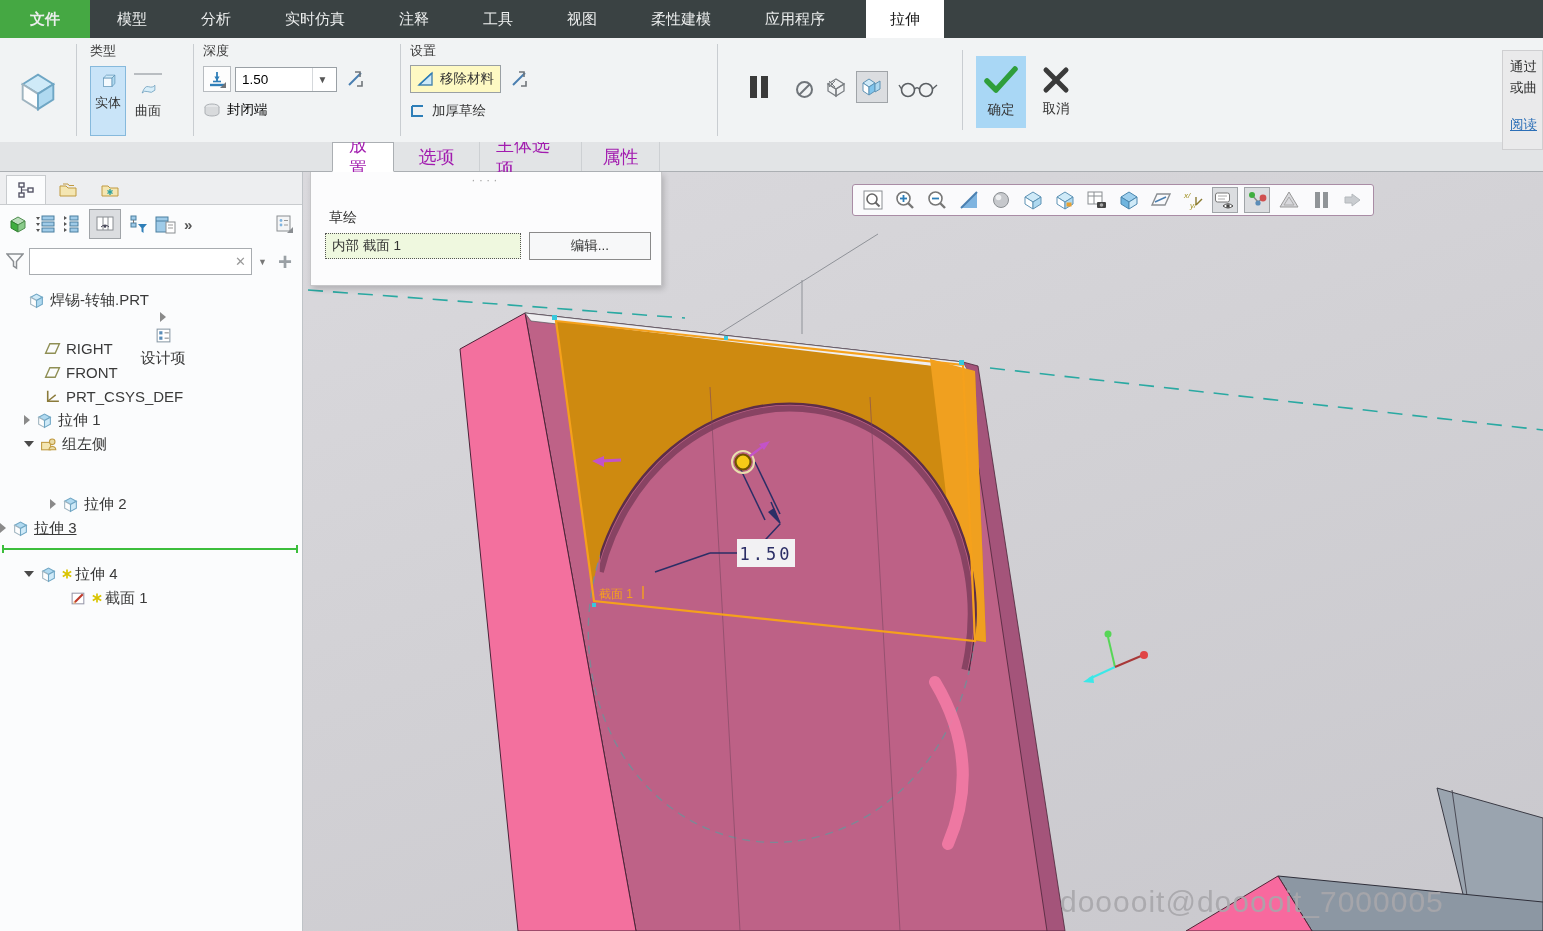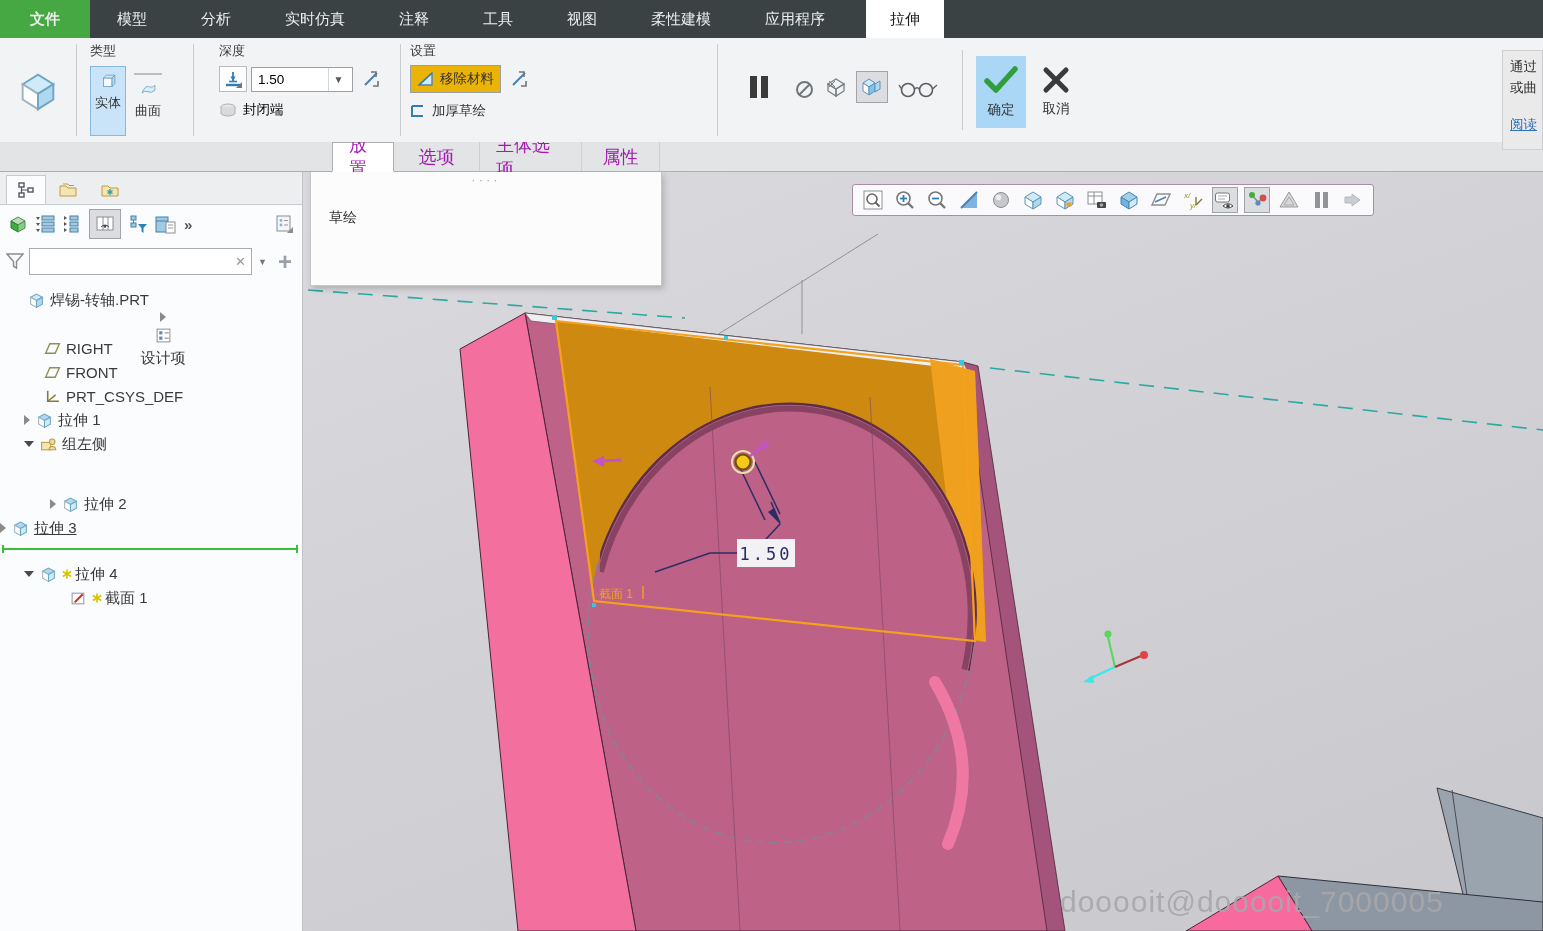--- a/index.html
+++ b/index.html
@@ -20,21 +20,21 @@
   .typebtn.sel { background:#C9E4F8; border-color:#86B9DC; }
   .typebtn .sep-top { width:28px; height:2px; background:#B9BDC1; margin-bottom:2px;}
   .row { display:flex; align-items:center; gap:4px; }
   .combo { width:102px; height:25px; background:#fff; border:1px solid #9AA0A5; display:flex; align-items:center; font-size:13.5px; }
   .combo input { border:0; outline:0; width:76px; padding-left:6px; font-size:13.5px; font-family:inherit; background:transparent;}
   .combo .dd { width:20px; height:100%; display:flex; align-items:center; justify-content:center; color:#555; font-size:10px; border-left:1px solid #D5D8DB;}
   .iconbtn { width:28px; height:26px; display:flex; align-items:center; justify-content:center; border:1px solid transparent; }
   .iconbtn.pressed,.gt-icon.pressed { background:#DBDDE0; border:1px solid #A0A4A8; }
   .chk-row { display:flex; align-items:center; gap:6px; font-size:13.5px; margin-top:9px; }
   .disabled { color:#000000; }
-  .pressbtn { display:flex; align-items:center; gap:5px; height:28px; padding:0 6px; background:#eab308; border:1px solid #9AA0A4; font-size:13.5px;}
+  .pressbtn { display:flex; align-items:center; gap:5px; height:28px; padding:0 6px; background:#fef9c3; border:1px solid #9AA0A4; font-size:13.5px;}
   .okcancel { position:absolute; top:18px; width:50px; height:72px; display:flex; flex-direction:column; align-items:center; justify-content:center; gap:6px; font-size:13.5px;}
   .okcancel.ok { background:#A9D7F5; }
   .sidenote { position:absolute; right:0; top:12px; width:41px; height:100px; background:#EAEAEB; border:1px solid #CFCFD1; padding:5px 0 5px 7px; font-size:13.5px; line-height:21px; overflow:hidden; white-space:nowrap;}
   .sidenote a { color:#2C6FB7; text-decoration:underline; display:inline-block; margin-top:16px;}
   
   .dash-tabs { height:30px; background:#E2E4E6; border-bottom:1px solid #ABAFB3; display:flex; align-items:stretch; padding-left:332px; }
   .dtab { display:flex; align-items:center; justify-content:center; font-size:18px; color:#a21caf; border-right:1px solid #CDD0D3; padding:0 16px;}
   .dtab.active { background:#FFFFFF; border:1px solid #ABAFB3; border-bottom:1px solid #fff; margin-bottom:-1px; }
   
   .main { display:flex; height:759px; }
@@ -116,21 +116,21 @@
         <div class="sep-top"></div>
         <svg class="ti" width="24" height="18" viewBox="0 0 24 18">
           <path d="M3,14 Q7,3 12,5 Q18,7 21,3 L21,10 Q16,15 11,12 Q6,10 3,14 Z" fill="#D8EEF9" stroke="#5E93B5"></path>
         </svg>
         <span>曲面</span>
       </div>
     </div>
   </div>
   <div class="vsep" style="left:193px;"></div>
 
-  <div class="grp" style="left:219px;">
+  <div class="grp" style="left:203px;">
     <div class="grp-label">深度</div>
     <div class="row" style="margin-top:6px;">
       <div class="iconbtn" style="border-color:#B8BCC0;background:#FDFDFD;">
         <svg width="20" height="20" viewBox="0 0 20 20">
           <line x1="3" y1="16" x2="17" y2="16" stroke="#2E7EB8" stroke-width="2.4"></line>
           <line x1="6" y1="12.5" x2="14" y2="12.5" stroke="#2E7EB8" stroke-width="1.6"></line>
           <line x1="10" y1="3" x2="10" y2="12" stroke="#2E7EB8" stroke-width="1.8"></line>
           <polygon points="10,12 7.4,7.5 12.6,7.5" fill="#2E7EB8"></polygon>
           <polygon points="19,19 13,19 19,13" fill="#70757A"></polygon>
         </svg>
@@ -673,16 +673,20 @@
       <div class="gt-icon">
         <svg width="22" height="22" viewBox="0 0 22 22">
             <polygon points="4,11 12,5 12,8 19,8 19,14 12,14 12,17" fill="#C9CCD0" stroke="#B4B8BC" transform="rotate(180 11 11)"></polygon>
           </svg>
       </div>
     </div>
 
     <div class="popup">
       <div class="grip">····</div>
       <div class="plabel">草绘</div>
+      <div class="prow">
+        <div class="sketch-field">内部 截面 1</div>
+        <div class="edit-btn">编辑...</div>
+      </div>
     </div>
 
   </div>
 </div>
 
 </body></html>

